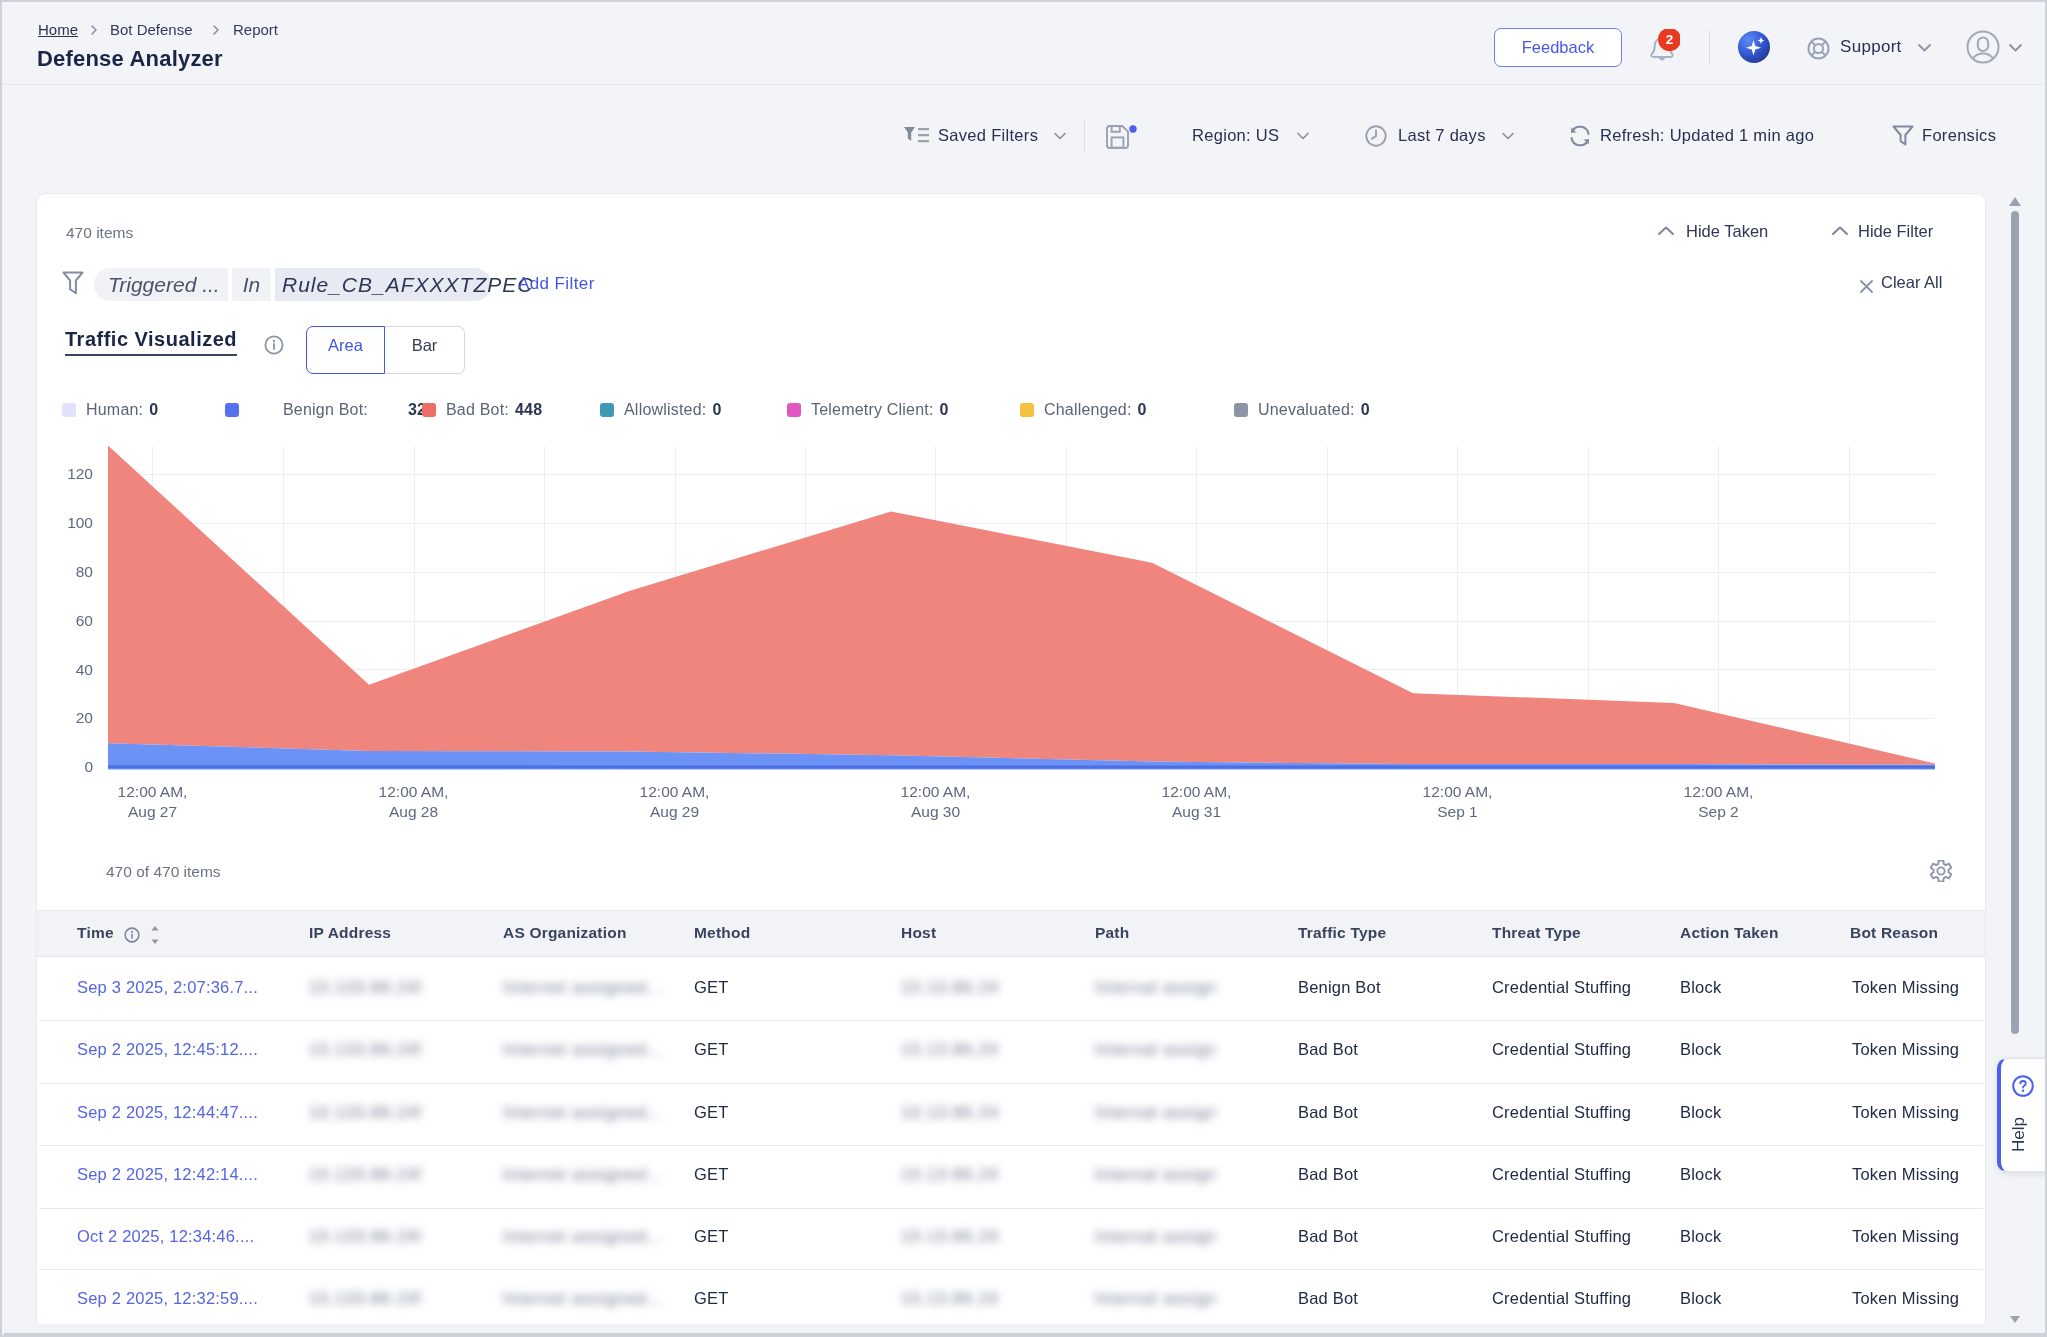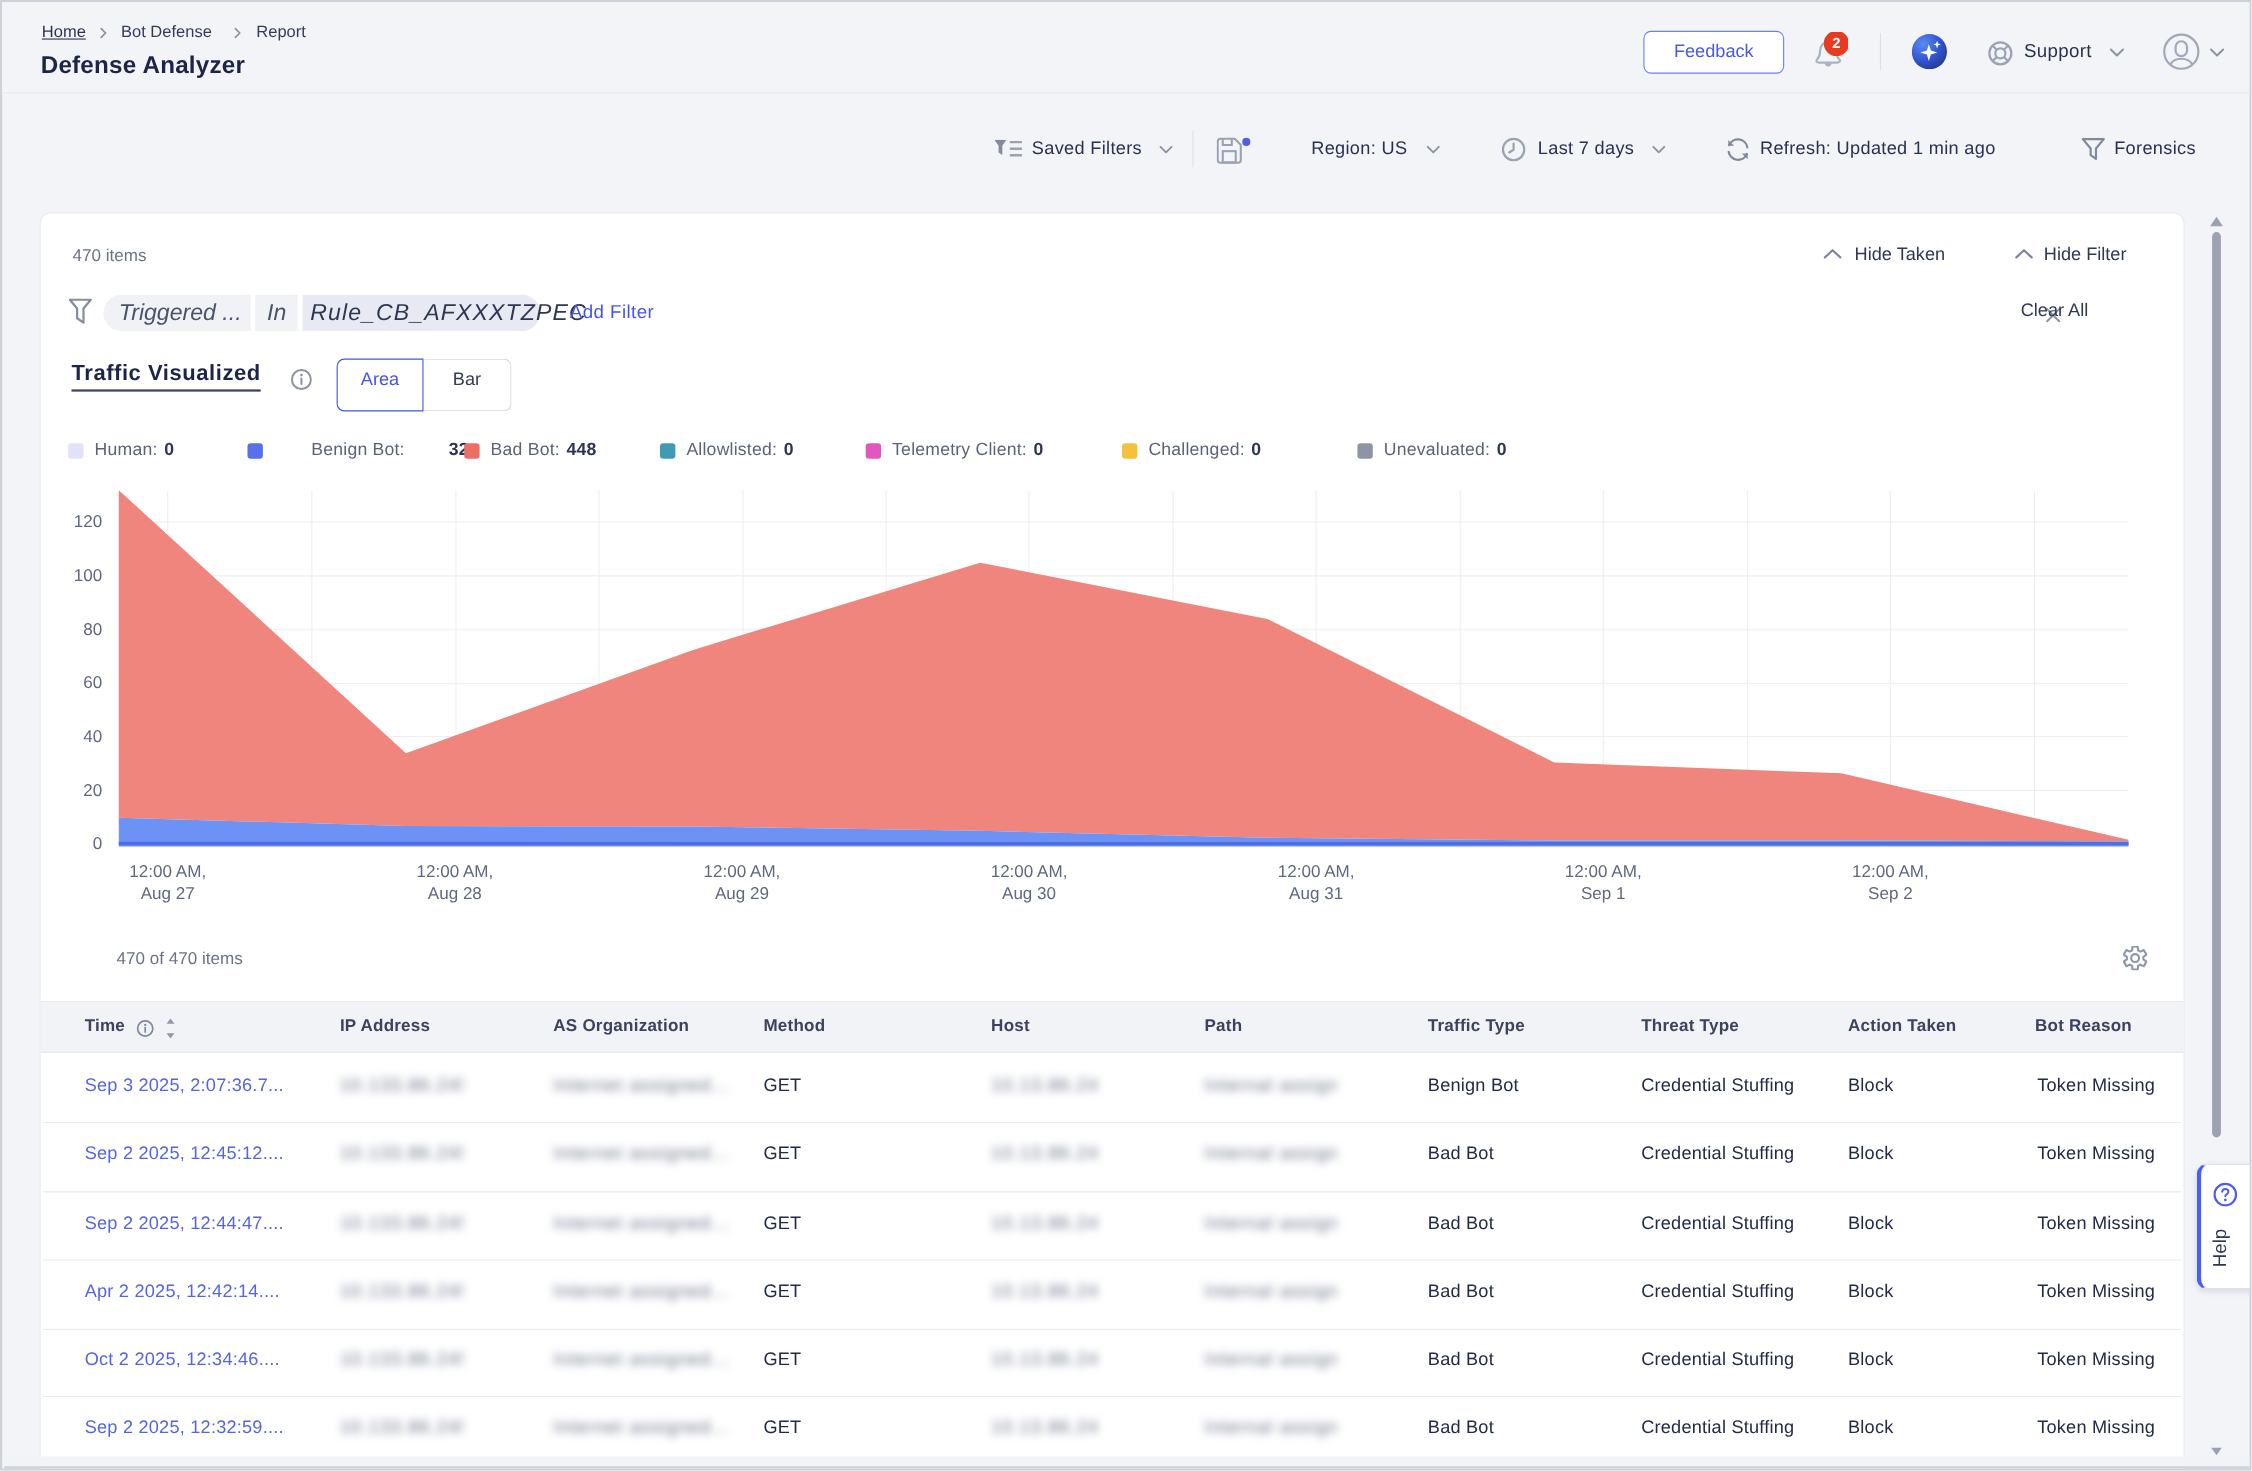--- a/index.html
+++ b/index.html
@@ -143,21 +143,21 @@
 <svg class="abs" style="left:60px;top:269px;" width="22" height="26" viewBox="0 0 22 26">
 <path d="M1.5 1.5h19L13.9 9.5v12.8l-5.8-4V9.5z" fill="none" stroke="#848ca0" stroke-width="2" stroke-linejoin="round"></path>
 </svg>
 <div class="chipseg" style="left:92px;width:134px;border-radius:17px 0 0 17px;padding-left:14px;">Triggered ...</div>
 <div class="chipseg" style="left:230px;width:39px;text-align:center;">In</div>
 <div class="chipseg" style="left:273px;width:216px;border-radius:0 17px 17px 0;background:#e7e9f3;color:#2e3752;padding-left:7px;letter-spacing:1px;">Rule_CB_AFXXXTZPEC</div>
 <div class="abs link" style="left:516px;top:272px;font-size:17px;letter-spacing:.4px;">Add Filter</div>
 <svg class="abs" style="left:1857px;top:277px;" width="15" height="15" viewBox="0 0 15 15">
       <path d="M2 2l11 11M13 2L2 13" stroke="#8a92a4" stroke-width="1.8" stroke-linecap="round"></path>
     </svg>
-<div class="abs" style="left:1835px;top:271px;font-size:16.5px;color:#2e3854;">Clear All</div>
+<div class="abs" style="left:1879px;top:271px;font-size:16.5px;color:#2e3854;">Clear All</div>
 
 <div class="abs tv" style="left:63px;top:326px;">Traffic Visualized</div>
 <svg class="abs" style="left:262px;top:333px;" width="20" height="20" viewBox="0 0 20 20">
 <circle cx="10" cy="10" r="8.6" fill="none" stroke="#8a92a4" stroke-width="1.8"></circle>
 <path d="M10 9v5" stroke="#8a92a4" stroke-width="1.8" stroke-linecap="round"></path>
       <circle cx="10" cy="6" r="1.2" fill="#8a92a4"></circle>
 </svg>
 <div class="tog" style="left:304px;width:79px;border:1px solid #4355e8;border-radius:7px 0 0 7px;color:#4355e8;z-index:2;">Area</div>
 <div class="tog" style="left:383px;width:80px;border:1px solid #d7dae1;border-left:none;border-radius:0 7px 7px 0;color:#333c52;">Bar</div>
 
@@ -232,21 +232,21 @@
 <div class="th" style="left:1848px;">Bot Reason</div>
 <div class="rsep" style="top:1018px;"></div>
 <div class="rsep" style="top:1081px;"></div>
 <div class="rsep" style="top:1143px;"></div>
 <div class="rsep" style="top:1206px;"></div>
 <div class="rsep" style="top:1267px;"></div>
 
 <div class="td tlink" style="left:75px;top:976px;">Sep 3 2025, 2:07:36.7...</div>
 <div class="td tlink" style="left:75px;top:1038px;">Sep 2 2025, 12:45:12....</div>
 <div class="td tlink" style="left:75px;top:1101px;">Sep 2 2025, 12:44:47....</div>
-<div class="td tlink" style="left:75px;top:1163px;">Apr 2 2025, 12:42:14....</div>
+<div class="td tlink" style="left:75px;top:1163px;">Sep 2 2025, 12:42:14....</div>
 <div class="td tlink" style="left:75px;top:1225px;">Oct 2 2025, 12:34:46....</div>
 <div class="td tlink" style="left:75px;top:1287px;">Sep 2 2025, 12:32:59....</div>
 
 <div class="td blur" style="left:307px;top:976px;width:112px;">10.133.86.245</div>
 <div class="td blur" style="left:307px;top:1038px;width:112px;">10.133.86.245</div>
 <div class="td blur" style="left:307px;top:1101px;width:112px;">10.133.86.245</div>
 <div class="td blur" style="left:307px;top:1163px;width:112px;">10.133.86.245</div>
 <div class="td blur" style="left:307px;top:1225px;width:112px;">10.133.86.245</div>
 <div class="td blur" style="left:307px;top:1287px;width:112px;">10.133.86.245</div>
 <div class="td blur" style="left:501px;top:976px;width:160px;">Internet assigned...</div>

